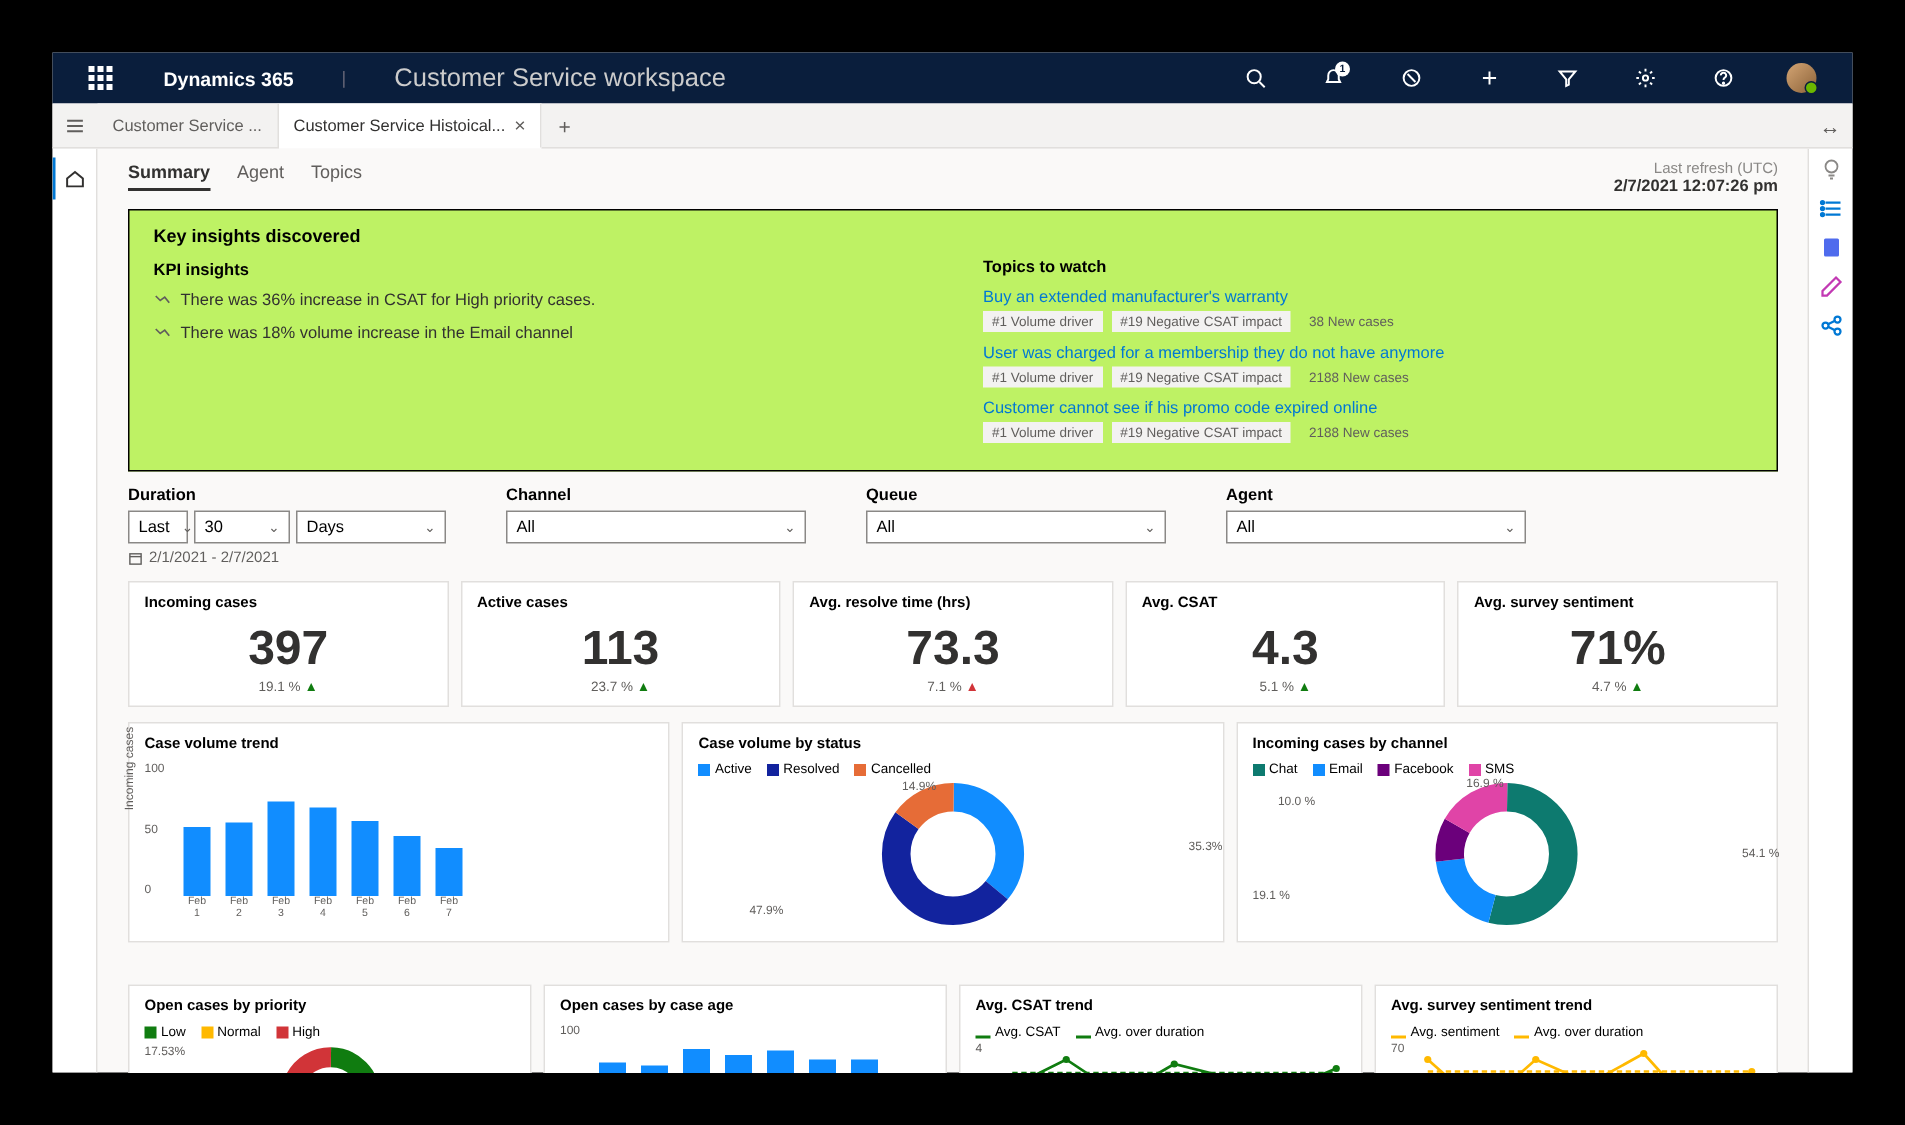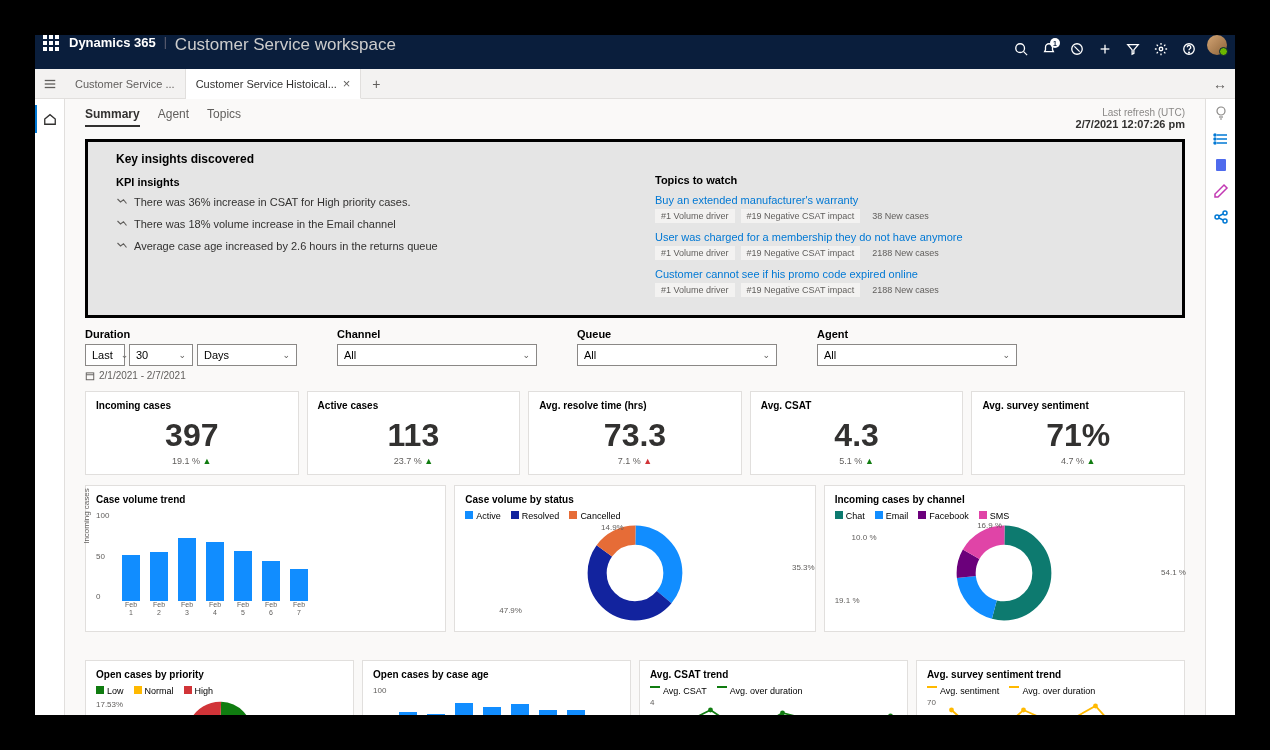--- a/index.html
+++ b/index.html
@@ -1,20 +1,20 @@
 <!DOCTYPE html>
 <html><head>
 <meta charset="utf-8">
 <style>
 * { box-sizing: border-box; margin: 0; padding: 0; font-family: "Segoe UI", Arial, sans-serif; }
 body { background: #000; width: 1270px; height: 750px; overflow: hidden; }
 .app { position: absolute; top: 35px; left: 35px; width: 1200px; height: 680px; background: #faf9f8; display: flex; flex-direction: column; }
 
 
-.topnav { height: 34px; background: #0a1e3c; color: #fff; display: flex; align-items: flex-start; padding: 0 8px; font-size: 12px; }
+.topnav { height: 34px; background: #0a1e3c; color: #fff; display: flex; align-items: center; padding: 0 24px; font-size: 12px; gap: 24px; }
 .waffle { width: 16px; height: 16px; margin-right: 10px; display: grid; grid-template-columns: repeat(3,4px); grid-template-rows: repeat(3,4px); gap: 2px; cursor:pointer; }
 .waffle span { background: #fff; }
 .topnav .brand { font-weight: 600; font-size: 13px; }
 .topnav .divider { margin: 0 8px; color: #667; }
 .topnav .workspace { color: #ccc; font-size: 17px; }
 .topnav .spacer { flex: 1; }
 .topnav .icon-btn { width: 28px; height: 28px; display: flex; align-items: center; justify-content: center; cursor: pointer; color: #fff; position: relative; }
 .topnav svg { width: 14px; height: 14px; fill: none; stroke: #fff; stroke-width: 1.5; }
 .bell-badge { position: absolute; top: 3px; right: 3px; width: 10px; height: 10px; border-radius: 50%; background: #fff; color: #0a1e3c; font-size: 7px; display:flex;align-items:center;justify-content:center;font-weight:600; }
 .avatar { width: 20px; height: 20px; border-radius: 50%; background: linear-gradient(135deg,#d4a574,#8b6239); margin-left: 4px; position: relative; }
@@ -41,21 +41,21 @@
 
 
 .page-tabs { display:flex; gap:18px; font-size:12px; color:#605e5c; border-bottom: none; }
 .page-tabs .ptab { padding-bottom:4px; cursor:pointer; }
 .page-tabs .ptab.active { color:#323130; font-weight:600; border-bottom:2px solid #323130; }
 .last-refresh { position:absolute; right:0; top:0; text-align:right; font-size:10px; color:#8a8886; }
 .last-refresh .ts { color:#323130; font-size:11px; font-weight:600; }
 .page-head-row { position:relative; margin-bottom:12px; }
 
 
-.card { background:#e5e5e5; border:3px solid #000000; padding:10px 28px; margin-bottom:10px; }
+.card { background:#bef264; border:1px solid #000000; padding:10px 16px; margin-bottom:10px; }
 .insights-card { display:flex; gap:40px; }
 .insights-col { flex:1; }
 .insights-card h3 { font-size:12px; font-weight:600; margin-bottom:10px; }
 .insights-card h4 { font-size:11px; font-weight:600; margin-bottom:8px; }
 .kpi-line { display:flex; align-items:center; gap:6px; font-size:11px; color:#323130; margin-bottom:10px; }
 .kpi-line svg { width:12px;height:12px;stroke:#605e5c;fill:none;stroke-width:1.5; }
 .topic-link { color:#0078d4; font-size:11px; cursor:pointer; display:block; margin-bottom:3px; }
 .topic-tags { display:flex; gap:6px; margin-bottom:8px; flex-wrap:wrap; }
 .tag { background:#f3f2f1; font-size:9px; color:#605e5c; padding:2px 6px; }
 .tag.plain { background:transparent; }
@@ -81,21 +81,21 @@
 .kpi-card .big { font-size:32px; font-weight:600; color:#323130; }
 .kpi-card .delta { font-size:9px; color:#605e5c; margin-top:2px; }
 .up-green { color:#107c10; }
 .up-red { color:#d13438; }
 
 
 .chart-row { display:flex; gap:8px; margin-bottom:28px; }
 .chart-card { flex:1; background:#fff; border:1px solid #e1dfdd; padding:8px 10px; }
 .chart-card .title { font-size:10px; font-weight:600; margin-bottom:6px; }
 .legend { display:flex; gap:10px; font-size:9px; align-items:center; flex-wrap:wrap; margin-bottom:2px; }
-.legend-item { display:flex; align-items:flex-start; gap:3px; }
+.legend-item { display:flex; align-items:flex-end; gap:3px; }
 .sw { width:8px; height:8px; }
 
 .barchart { display:flex; align-items:flex-end; height:90px; gap:10px; padding:6px 0 0 26px; position:relative; }
 .barchart .bar { width:18px; background:#118dff; }
 .barchart .yaxis { position:absolute; left:0; top:0; height:100%; font-size:8px; color:#605e5c; display:flex; flex-direction:column; justify-content:space-between; }
 .barchart .ylabel { position:absolute; left:-10px; top:50%; transform:rotate(-90deg) translateX(30%); font-size:8px; color:#605e5c; white-space:nowrap; transform-origin:left; }
 .xlabels { display:flex; gap:10px; padding-left:26px; font-size:7px; color:#605e5c; }
 .xlabels span { width:18px; text-align:center; line-height:1.1; }
 
 .donut-wrap { display:flex; justify-content:center; position:relative; }
@@ -224,26 +224,20 @@
                 <svg viewBox="0 0 16 16">
                   <polyline points="2,4 6,8 10,5 14,10"></polyline>
                 </svg>
                 <span>There was 36% increase in CSAT for High priority cases.</span>
               </div>
               <div class="kpi-line">
                 <svg viewBox="0 0 16 16">
                   <polyline points="2,4 6,8 10,5 14,10"></polyline>
                 </svg>
                 <span>There was 18% volume increase in the Email channel</span>
-              </div>
-              <div class="kpi-line">
-                <svg viewBox="0 0 16 16">
-                  <polyline points="2,4 6,8 10,5 14,10"></polyline>
-                </svg>
-                <span>Average case age increased by 2.6 hours in the returns queue</span>
               </div>
             </div>
         </div>
         <div class="insights-col">
           <h4 style="margin-top:22px">Topics to watch</h4>
           <div id="topics-list">
               <a class="topic-link">Buy an extended manufacturer's warranty</a>
               <div class="topic-tags">
                 <span class="tag">#1 Volume driver</span>
                 <span class="tag">#19 Negative CSAT impact</span>

